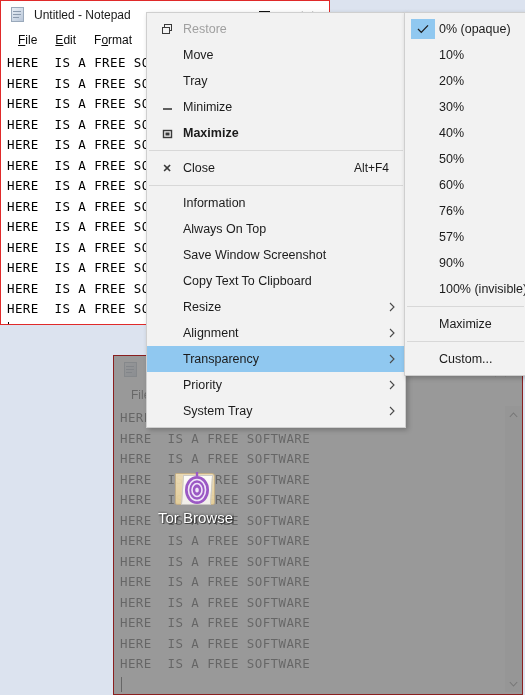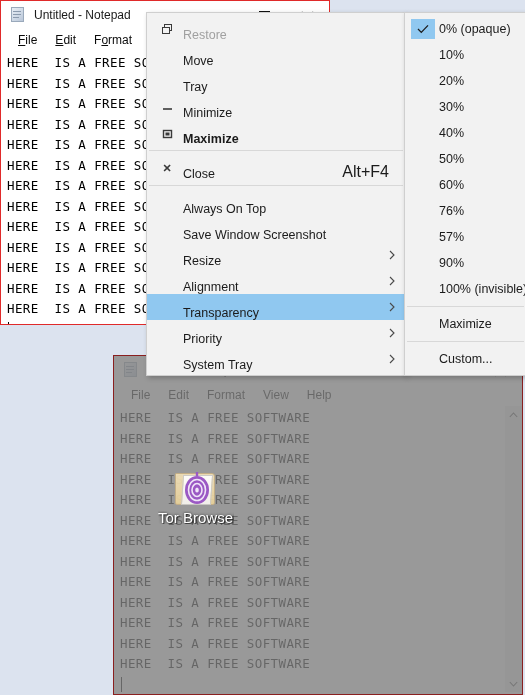--- a/index.html
+++ b/index.html
@@ -181,41 +181,41 @@
     border: 1px solid #cfcfcf;
     box-shadow: 2px 2px 5px rgba(0,0,0,0.24);
     padding: 3px 0;
     font-size: 12.5px;
     color: #1b1b1b;
   }
   .ctx-item {
     position: relative;
     height: 26px;
     display: flex;
-    align-items: flex-end;
+    align-items: center;
     padding-left: 36px;
     padding-right: 16px;
     white-space: nowrap;
   }
   .ctx-item.disabled { color: #a0a0a0; }
   .ctx-item.bold { font-weight: bold; }
   .ctx-item.highlight { background: #90c8f0; }
   .ctx-icon {
     position: absolute;
     left: 12px; top: 0; height: 26px;
     width: 16px;
     display: flex; align-items: center; justify-content: center;
     font-size: 11px;
     color: #3a3a3a;
   }
   .ctx-accel {
     margin-left: auto;
     padding-left: 40px;
     color: #1b1b1b;
-    font-size: 16px;
+    font-size: 12px;
   }
   .ctx-arrow {
     position: absolute;
     right: 10px; top: 0; height: 26px;
     display: flex; align-items: center;
     font-size: 11px; color: #4a4a4a;
   }
   .ctx-sep {
     height: 1px;
     background: #d8d8d8;
@@ -408,25 +408,33 @@
       </div>
       <div class="ctx-sep"></div>
       <div class="ctx-item">
         <span class="ctx-icon" style="font-weight: bold; font-size: 11px;">✕</span>
         <span>Close</span>
         <span class="ctx-accel">Alt+F4</span>
       </div>
       <div class="ctx-sep"></div>
       <div class="ctx-item">
         <span class="ctx-icon"></span>
+        <span>Information</span>
+      </div>
+      <div class="ctx-item">
+        <span class="ctx-icon"></span>
         <span>Always On Top</span>
       </div>
       <div class="ctx-item">
         <span class="ctx-icon"></span>
         <span>Save Window Screenshot</span>
+      </div>
+      <div class="ctx-item">
+        <span class="ctx-icon"></span>
+        <span>Copy Text To Clipboard</span>
       </div>
       <div class="ctx-item">
         <span class="ctx-icon"></span>
         <span>Resize</span>
         <span class="ctx-arrow">
           <svg width="6" height="10" viewBox="0 0 6 10">
             <polyline points="1,1 5,5 1,9" fill="none" stroke="currentColor" stroke-width="1.1"></polyline>
           </svg>
         </span>
       </div>

